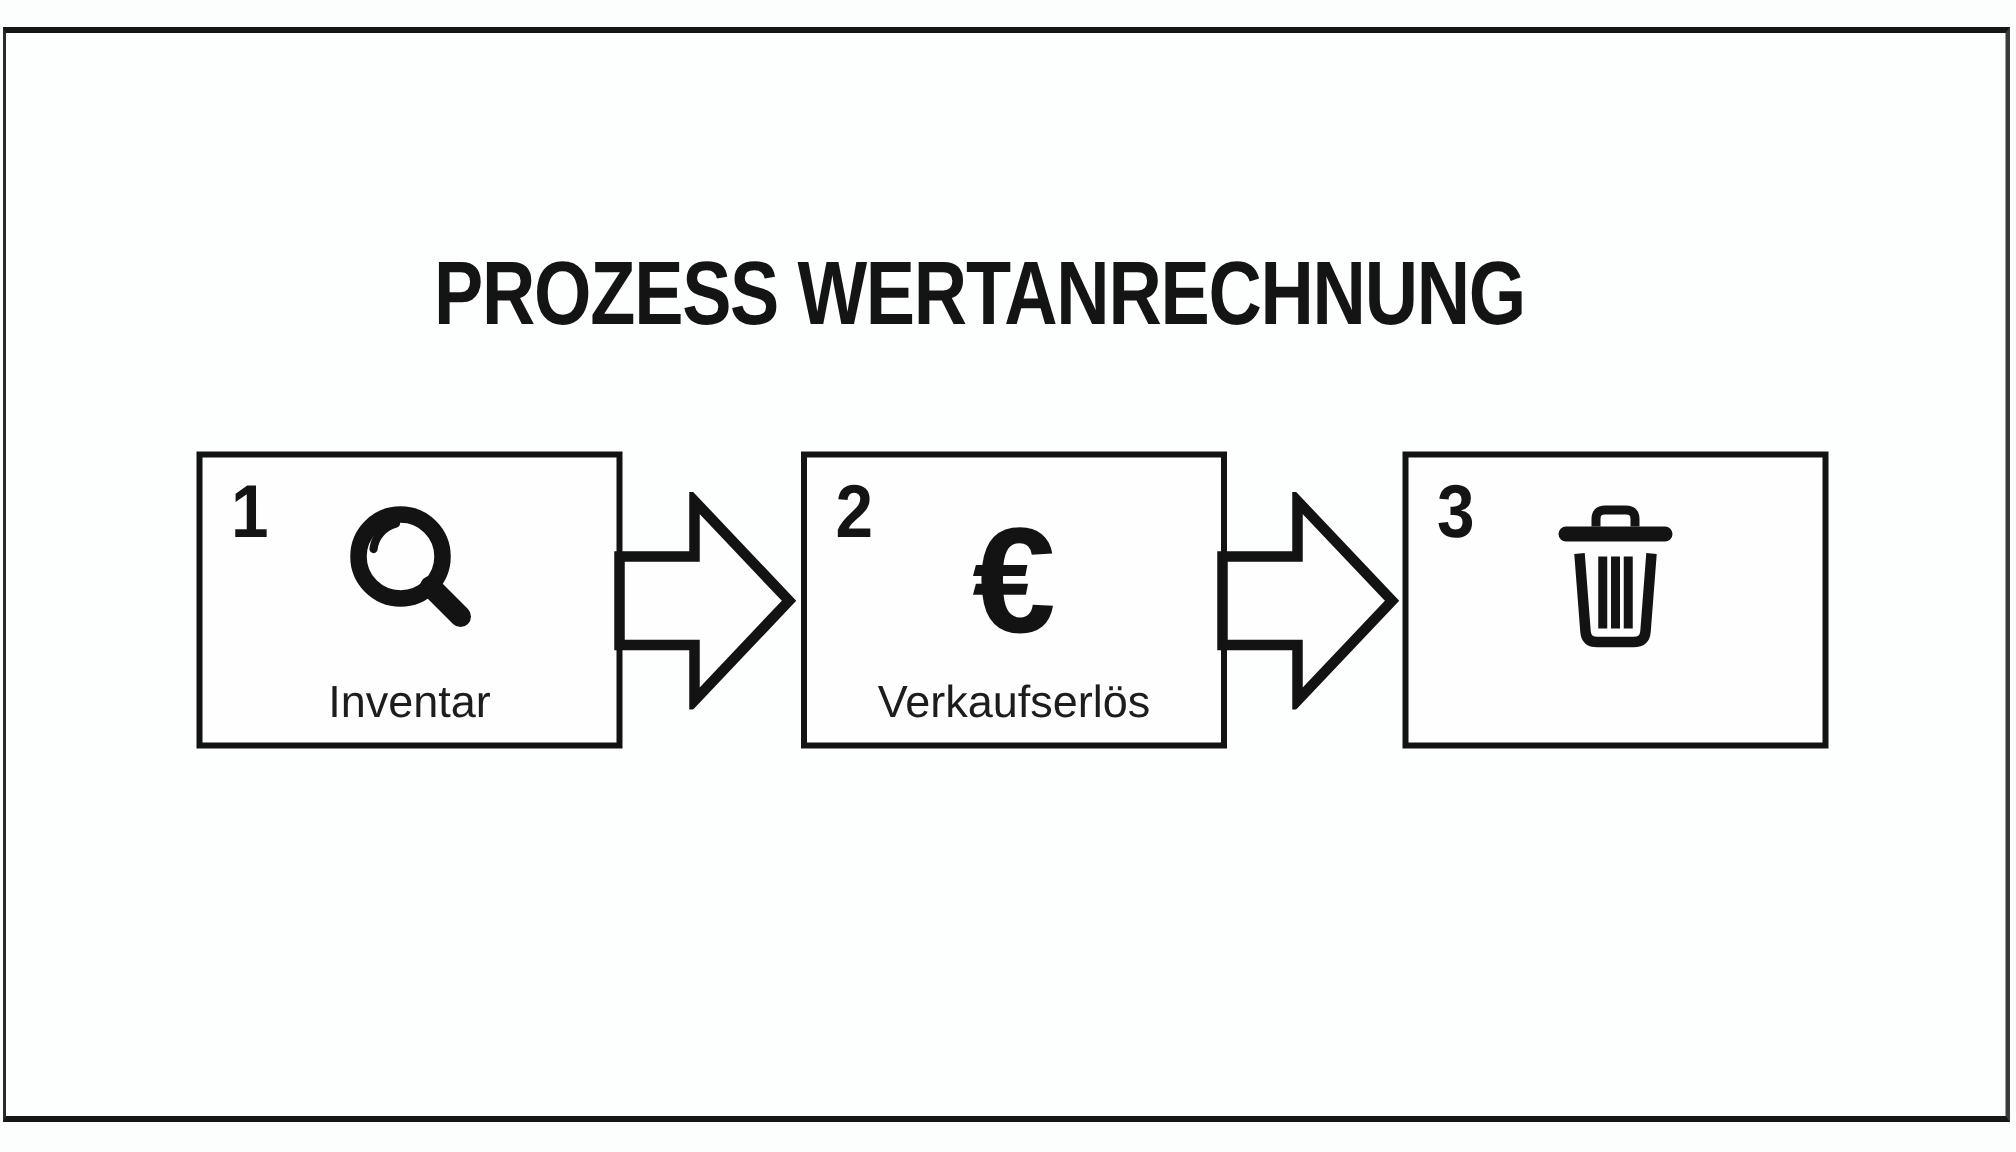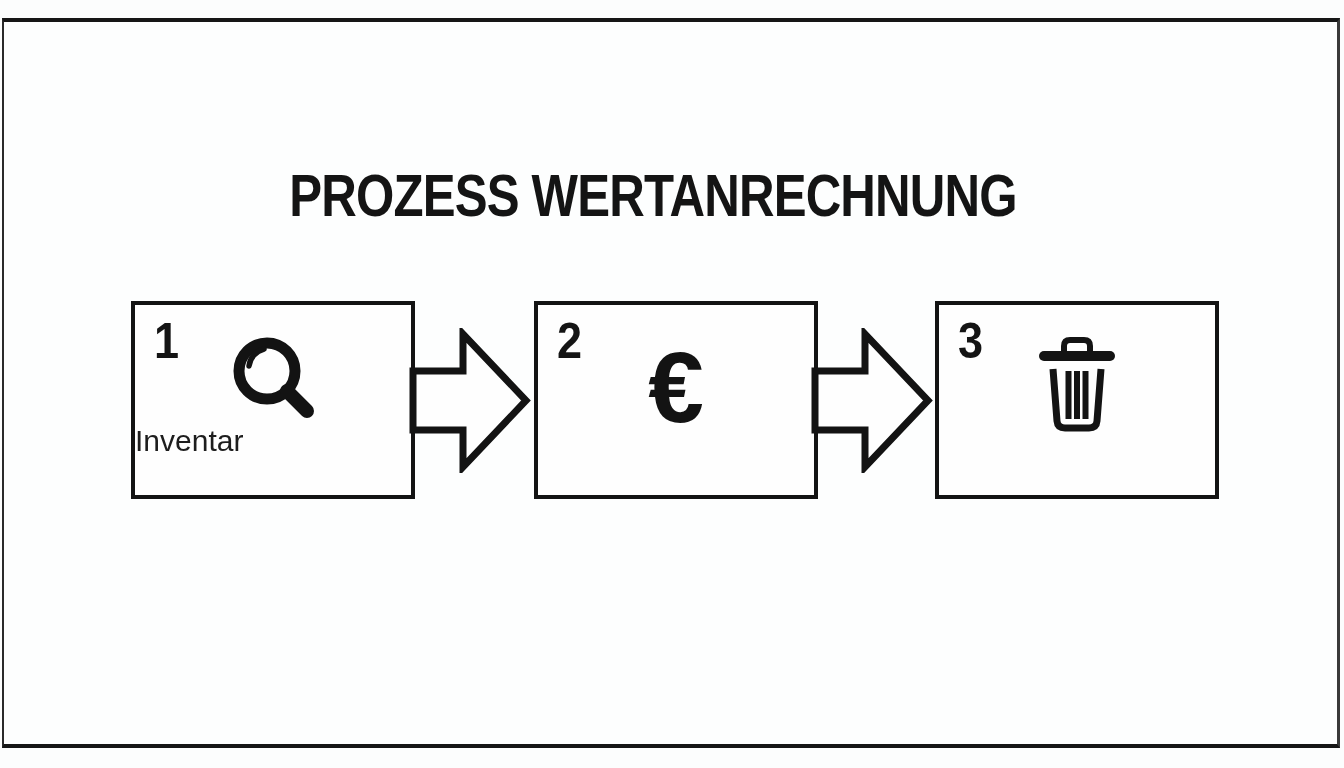--- a/index.html
+++ b/index.html
@@ -78,23 +78,23 @@
   .euro {
     font-size: 100px;
     line-height: 100px;
     font-weight: bold;
     color: #131313;
     margin-top: 4px;
   }
   .step-label {
     position: absolute;
     left: 0;
-    bottom: 38px;
+    bottom: 10px;
     width: 100%;
-    text-align: left;
+    text-align: center;
     font-size: 30px;
     line-height: 32px;
     font-weight: 400;
     color: #1d1d1d;
   }
   .arrow {
     position: absolute;
     top: 328px;
     width: 122px;
     height: 145px;
@@ -123,20 +123,21 @@
 
 <svg class="arrow a1" viewBox="0 0 122 145" aria-hidden="true">
   <polygon points="4,43 54,43 54,6 117,72.5 54,139 54,102 4,102" fill="#fefefe" stroke="#131313" stroke-width="7" stroke-linejoin="miter"></polygon>
 </svg>
 
 <div class="step-box b2">
   <div class="step-number">2</div>
   <div class="icon-wrap">
     <span class="euro">€</span>
   </div>
+  <div class="step-label">Verkaufserlös</div>
 </div>
 
 <svg class="arrow a2" viewBox="0 0 122 145" aria-hidden="true">
   <polygon points="4,43 54,43 54,6 117,72.5 54,139 54,102 4,102" fill="#fefefe" stroke="#131313" stroke-width="7" stroke-linejoin="miter"></polygon>
 </svg>
 
 <div class="step-box b3">
   <div class="step-number">3</div>
   <div class="icon-wrap">
     <svg width="104" height="104" viewBox="0 0 104 104" aria-hidden="true">

